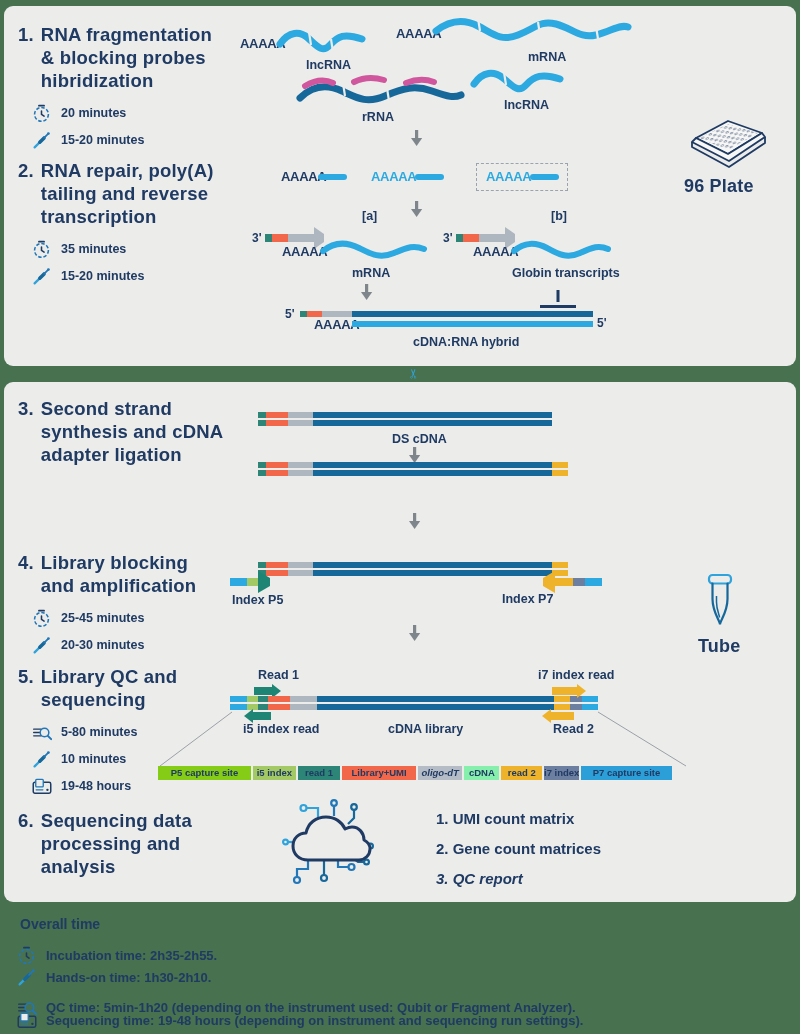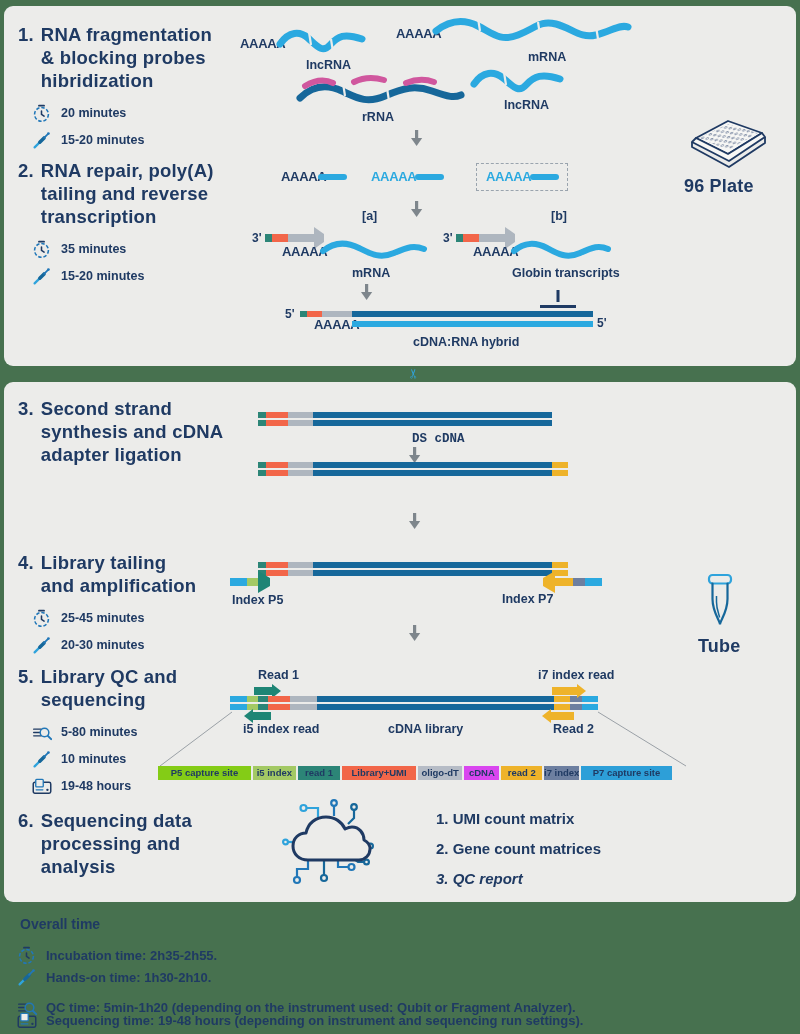--- a/index.html
+++ b/index.html
@@ -50,21 +50,21 @@
   .head-yellow-l{width:0;height:0;border-right:12px solid #EEB32A;border-top:7px solid transparent;border-bottom:7px solid transparent;background:none!important;}
 
   .dashbox{position:absolute;border:1.5px dashed #9aa4ae;}
   .tbar{position:absolute;width:36px;height:15px;border-bottom:3px solid #1F3A63;}
   .tbar::after{content:'';position:absolute;left:50%;top:0;width:3px;height:12px;background:#1F3A63;transform:translateX(-50%);}
 
   .legend{position:absolute;left:158px;top:766px;width:514px;display:flex;gap:2px;}
   .legend span{height:14px;line-height:14px;font-size:9.5px;font-weight:700;color:#1F3A63;text-align:center;
                white-space:nowrap;overflow:hidden;min-width:0;flex-shrink:1;}
   .sg0{width:96px;background:#84cc16;}.sg1{width:44px;background:#A3C964;}.sg2{width:44px;background:#2C8577;}
-  .sg3{width:76px;background:#F26649;}.sg4{width:46px;background:#B6BCC6;}.sg5{width:36px;background:#d946ef;}
+  .sg3{width:76px;background:#F26649;}.sg4{width:46px;background:#B6BCC6;font-style:italic;}.sg5{width:36px;background:#86efac;}
   .sg6{width:42px;background:#EEB32A;}.sg7{width:36px;background:#6D7FA0;}.sg8{width:94px;background:#2D9FD8;}
 
   .out{position:absolute;font-size:15px;font-weight:700;color:#1F3A63;white-space:nowrap;}
   .cut{position:absolute;color:#2FA3DC;font-size:13px;transform:rotate(-90deg);}
 
   .ot-title{position:absolute;left:20px;top:916px;font-size:14px;font-weight:700;color:#1F3A63;}
   .ot-row{position:absolute;left:16px;display:flex;align-items:center;gap:9px;font-size:13px;font-weight:700;color:#1F3A63;white-space:nowrap;}
 </style>
 </head>
 <body>
@@ -270,21 +270,21 @@
       <i class="c-orange" style="width:22px;"></i>
       <i class="c-gray" style="width:25px;"></i>
       <i class="c-dark" style="width:239px;"></i>
   </div>
   <div class="strand" style="left:258px;top:420px;">
     <i class="c-teal" style="width:8px;"></i>
       <i class="c-orange" style="width:22px;"></i>
       <i class="c-gray" style="width:25px;"></i>
       <i class="c-dark" style="width:239px;"></i>
   </div>
-  <span class="dlab" style="left:412px;top:432px;font-family:Liberation Mono, monospace;">DS cDNA</span>
+  <span class="dlab" style="left:392px;top:432px;">DS cDNA</span>
   <svg class="darr" style="left:408px;top:447px;" width="13" height="17">
       <rect x="5" y="0" width="3.2" height="8.5" fill="#7E868C"></rect>
       <polygon points="1,8 12.2,8 6.6,16" fill="#7E868C"></polygon>
     </svg>
 
   <div class="strand" style="left:258px;top:462px;">
     <i class="c-teal" style="width:8px;"></i>
       <i class="c-orange" style="width:22px;"></i>
       <i class="c-gray" style="width:25px;"></i>
       <i class="c-dark" style="width:239px;"></i>
@@ -299,21 +299,21 @@
   </div>
   <svg class="darr" style="left:408px;top:513px;" width="13" height="17">
       <rect x="5" y="0" width="3.2" height="8.5" fill="#7E868C"></rect>
       <polygon points="1,8 12.2,8 6.6,16" fill="#7E868C"></polygon>
     </svg>
 
   <div class="step" style="left:18px;top:552px;">
     <div class="head">
       <span>4.</span>
       <div>
-        <div>Library tailing</div>
+        <div>Library blocking</div>
         <div>and amplification</div>
       </div>
     </div>
     <div class="times">
       <div class="time">
           <span class="icn">
             <svg viewBox="0 0 22 22" width="19" height="19">
               <path d="M8 2h6" stroke="#1F3A63" stroke-width="2" stroke-linecap="round" fill="none"></path>
               <circle cx="11" cy="12" r="8" fill="none" stroke="#2177B8" stroke-width="1.8" stroke-dasharray="4 2.2"></circle>
               <path d="M11 8v4l3 2" fill="none" stroke="#1F3A63" stroke-width="1.8" stroke-linecap="round"></path>

